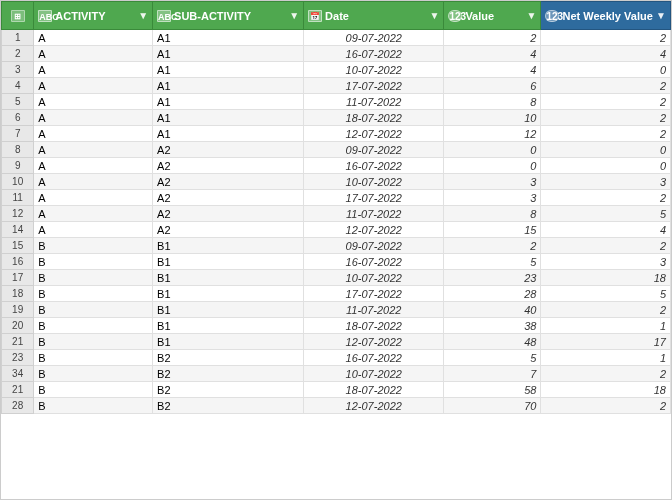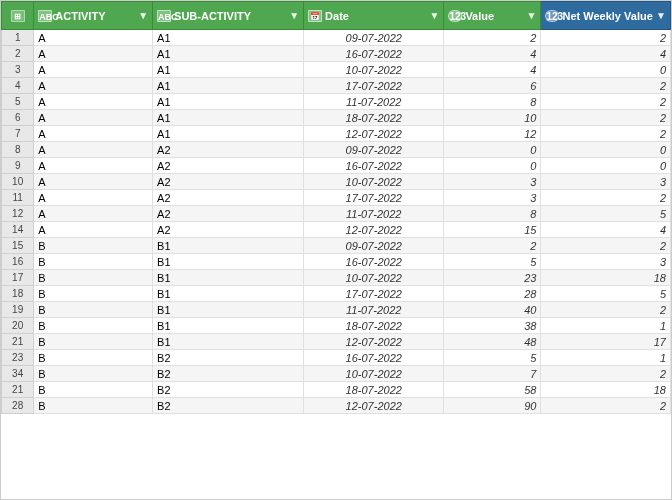--- a/index.html
+++ b/index.html
@@ -355,18 +355,18 @@
           <td>B2</td>
           <td class="date-cell">18-07-2022</td>
           <td class="val-right">58</td>
           <td class="val-right">18</td>
         </tr>
         <tr>
           <td class="row-num">28</td>
           <td>B</td>
           <td>B2</td>
           <td class="date-cell">12-07-2022</td>
-          <td class="val-right">90</td>
+          <td class="val-right">70</td>
           <td class="val-right">2</td>
         </tr>
       </tbody>
   </table>
 </div>
 
 </body></html>

